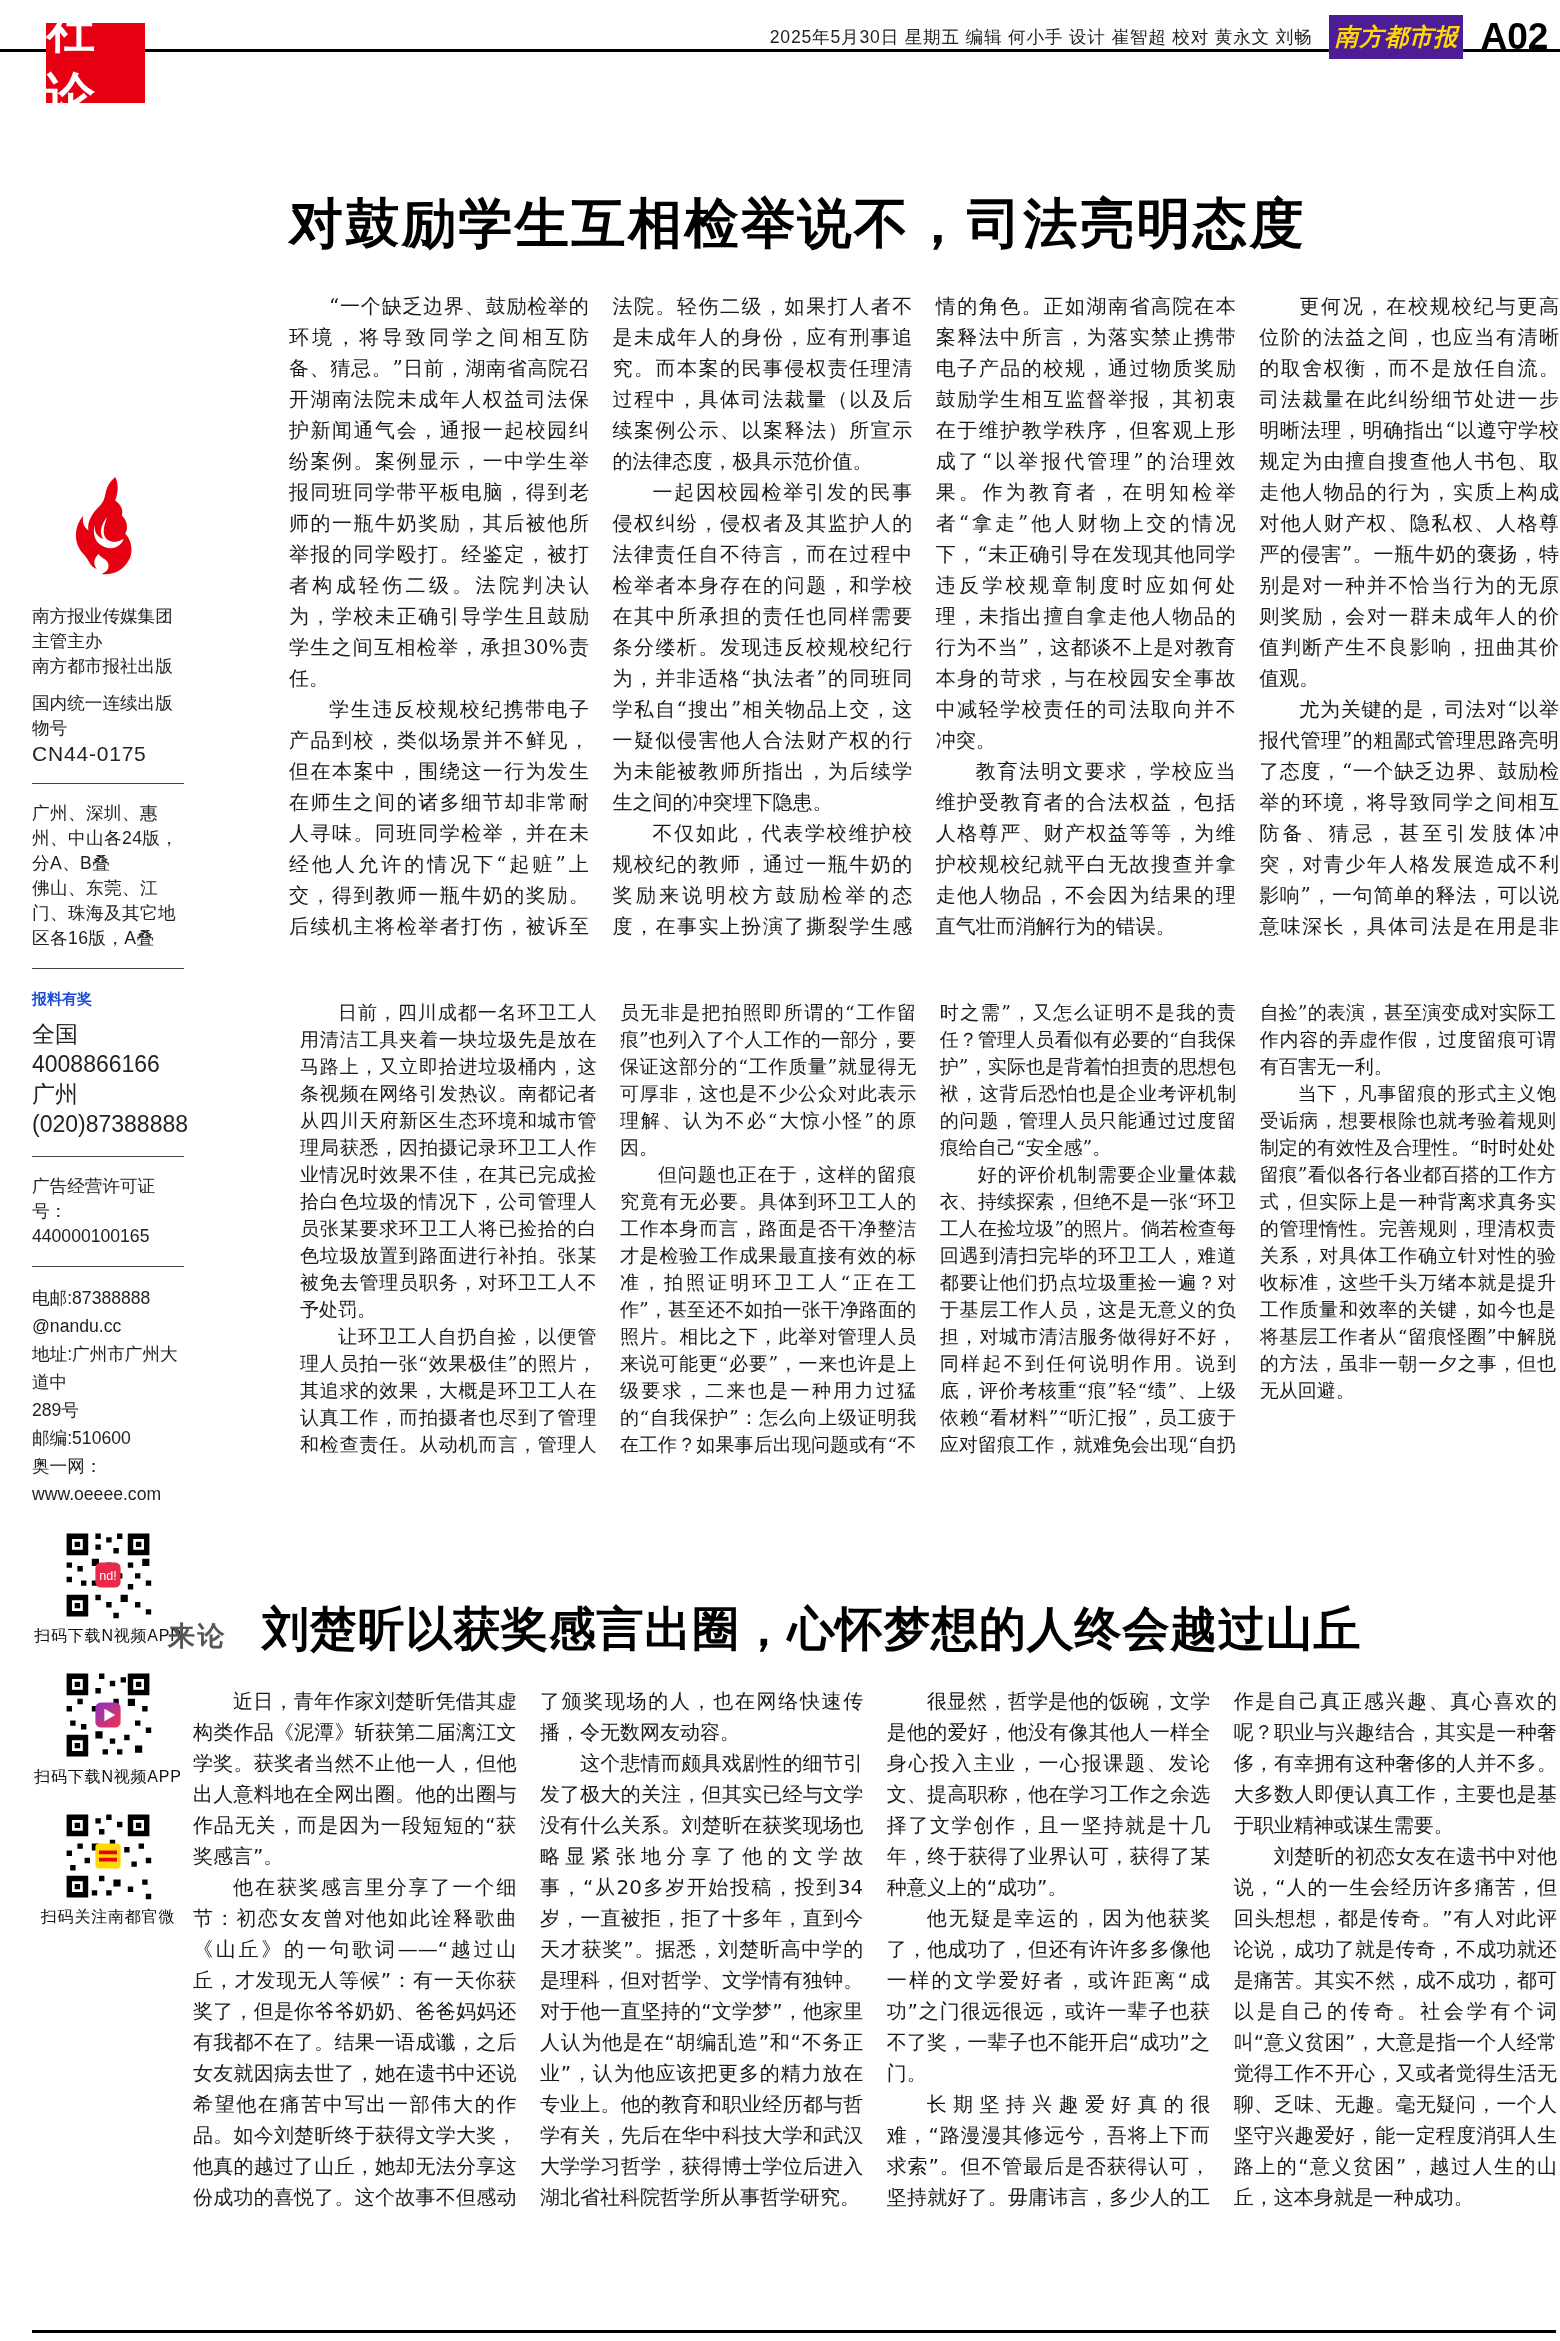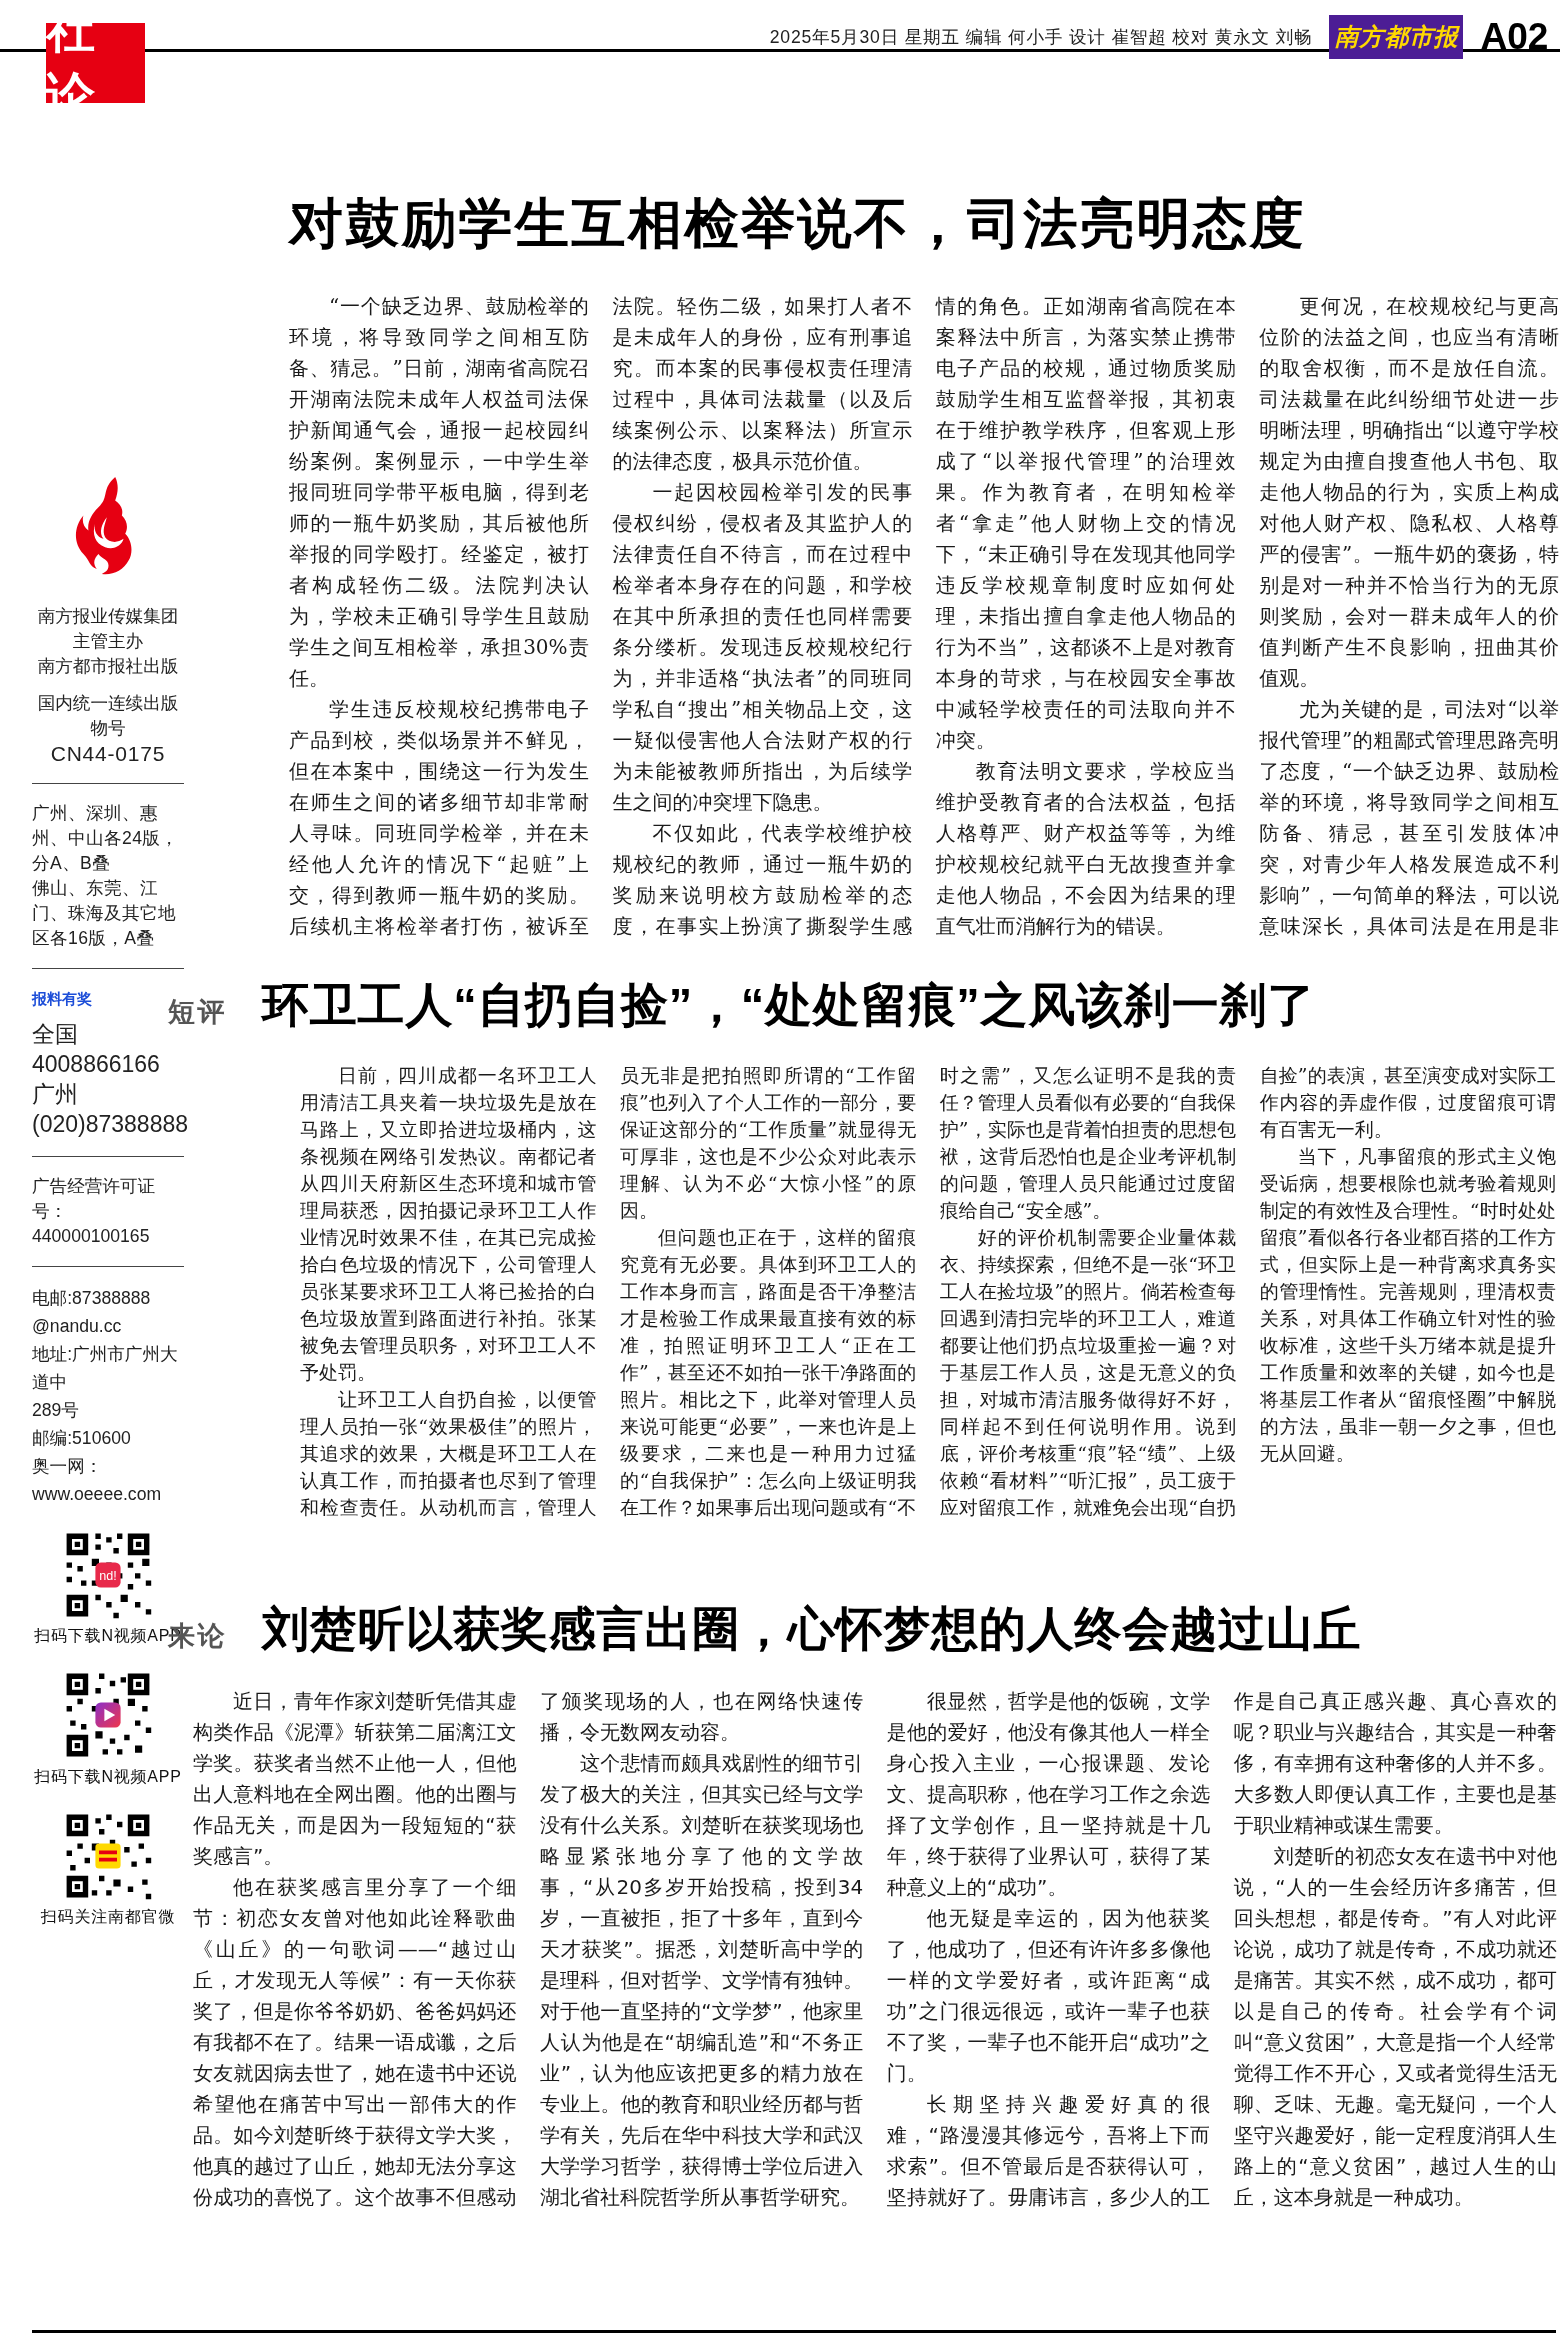--- a/index.html
+++ b/index.html
@@ -11,21 +11,21 @@
         display:flex;align-items:center;justify-content:center;z-index:2;}
   .section-box span{color:#fff;font-size:49px;font-weight:900;letter-spacing:3.4px;}
   .header-right{position:absolute;right:11.7px;top:15px;display:flex;align-items:center;gap:17px;}
   .dateline{font-size:17.6px;color:#222;letter-spacing:0.8px;}
   .nameplate{background:#4c1d95;color:#ffd900;font-weight:900;font-size:24px;padding:6px 5px;
         font-family:"DejaVu Serif",serif;letter-spacing:0.8px;font-style:italic;}
   .pageno{font-size:37px;font-weight:900;color:#000;}
   
   .sidebar{position:absolute;left:32px;top:477px;width:152px;font-size:17.6px;line-height:25px;color:#222;}
   .flame{display:block;margin:0 auto 20px auto;}
-  .sb-center{text-align:center;}
+  .sb-center{}
   .sb-issn2{font-size:21px;letter-spacing:0.8px;}
   .sb-hr{border:none;border-top:1.3px solid #444;margin:17px 0;}
   .sb-editions div{letter-spacing:0.4px;}
   .sb-gray{color:#1d4ed8;font-weight:bold;font-size:15px;margin-bottom:8.4px;}
   .sb-phone{font-size:23px;line-height:30px;}
   .sb-contact{line-height:28px;}
   .qr-item{margin-top:22px;text-align:center;}
   .qr-item svg{display:block;margin:0 auto;}
   .qr-cap{font-size:16px;margin-top:3.4px;letter-spacing:0.8px;color:#111;}
   
@@ -147,24 +147,20 @@
       <p>一起因校园检举引发的民事侵权纠纷，侵权者及其监护人的法律责任自不待言，而在过程中检举者本身存在的问题，和学校在其中所承担的责任也同样需要条分缕析。发现违反校规校纪行为，并非适格“执法者”的同班同学私自“搜出”相关物品上交，这一疑似侵害他人合法财产权的行为未能被教师所指出，为后续学生之间的冲突埋下隐患。</p>
       <p>不仅如此，代表学校维护校规校纪的教师，通过一瓶牛奶的奖励来说明校方鼓励检举的态度，在事实上扮演了撕裂学生感情的角色。正如湖南省高院在本案释法中所言，为落实禁止携带电子产品的校规，通过物质奖励鼓励学生相互监督举报，其初衷在于维护教学秩序，但客观上形成了“以举报代管理”的治理效果。作为教育者，在明知检举者“拿走”他人财物上交的情况下，“未正确引导在发现其他同学违反学校规章制度时应如何处理，未指出擅自拿走他人物品的行为不当”，这都谈不上是对教育本身的苛求，与在校园安全事故中减轻学校责任的司法取向并不冲突。</p>
       <p>教育法明文要求，学校应当维护受教育者的合法权益，包括人格尊严、财产权益等等，为维护校规校纪就平白无故搜查并拿走他人物品，不会因为结果的理直气壮而消解行为的错误。</p>
       <p>更何况，在校规校纪与更高位阶的法益之间，也应当有清晰的取舍权衡，而不是放任自流。司法裁量在此纠纷细节处进一步明晰法理，明确指出“以遵守学校规定为由擅自搜查他人书包、取走他人物品的行为，实质上构成对他人财产权、隐私权、人格尊严的侵害”。一瓶牛奶的褒扬，特别是对一种并不恰当行为的无原则奖励，会对一群未成年人的价值判断产生不良影响，扭曲其价值观。</p>
       <p>尤为关键的是，司法对“以举报代管理”的粗鄙式管理思路亮明了态度，“一个缺乏边界、鼓励检举的环境，将导致同学之间相互防备、猜忌，甚至引发肢体冲突，对青少年人格发展造成不利影响”，一句简单的释法，可以说意味深长，具体司法是在用是非判断、责任分配比例来阐明法律的立场，细究行为的边界。</p>
 
     </div>
   </article>
 
   <article class="article a2">
-    <div class="art-head">
-      <span class="art-label">短评</span>
-      <h2>环卫工人“自扔自捡”，“处处留痕”之风该刹一刹了</h2>
-    </div>
     <div class="cols">
       <p>日前，四川成都一名环卫工人用清洁工具夹着一块垃圾先是放在马路上，又立即拾进垃圾桶内，这条视频在网络引发热议。南都记者从四川天府新区生态环境和城市管理局获悉，因拍摄记录环卫工人作业情况时效果不佳，在其已完成捡拾白色垃圾的情况下，公司管理人员张某要求环卫工人将已捡拾的白色垃圾放置到路面进行补拍。张某被免去管理员职务，对环卫工人不予处罚。</p>
       <p>让环卫工人自扔自捡，以便管理人员拍一张“效果极佳”的照片，其追求的效果，大概是环卫工人在认真工作，而拍摄者也尽到了管理和检查责任。从动机而言，管理人员无非是把拍照即所谓的“工作留痕”也列入了个人工作的一部分，要保证这部分的“工作质量”就显得无可厚非，这也是不少公众对此表示理解、认为不必“大惊小怪”的原因。</p>
       <p>但问题也正在于，这样的留痕究竟有无必要。具体到环卫工人的工作本身而言，路面是否干净整洁才是检验工作成果最直接有效的标准，拍照证明环卫工人“正在工作”，甚至还不如拍一张干净路面的照片。相比之下，此举对管理人员来说可能更“必要”，一来也许是上级要求，二来也是一种用力过猛的“自我保护”：怎么向上级证明我在工作？如果事后出现问题或有“不时之需”，又怎么证明不是我的责任？管理人员看似有必要的“自我保护”，实际也是背着怕担责的思想包袱，这背后恐怕也是企业考评机制的问题，管理人员只能通过过度留痕给自己“安全感”。</p>
       <p>好的评价机制需要企业量体裁衣、持续探索，但绝不是一张“环卫工人在捡垃圾”的照片。倘若检查每回遇到清扫完毕的环卫工人，难道都要让他们扔点垃圾重捡一遍？对于基层工作人员，这是无意义的负担，对城市清洁服务做得好不好，同样起不到任何说明作用。说到底，评价考核重“痕”轻“绩”、上级依赖“看材料”“听汇报”，员工疲于应对留痕工作，就难免会出现“自扔自捡”的表演，甚至演变成对实际工作内容的弄虚作假，过度留痕可谓有百害无一利。</p>
       <p>当下，凡事留痕的形式主义饱受诟病，想要根除也就考验着规则制定的有效性及合理性。“时时处处留痕”看似各行各业都百搭的工作方式，但实际上是一种背离求真务实的管理惰性。完善规则，理清权责关系，对具体工作确立针对性的验收标准，这些千头万绪本就是提升工作质量和效率的关键，如今也是将基层工作者从“留痕怪圈”中解脱的方法，虽非一朝一夕之事，但也无从回避。</p>
     </div>
   </article>
 
   <article class="article a3">

